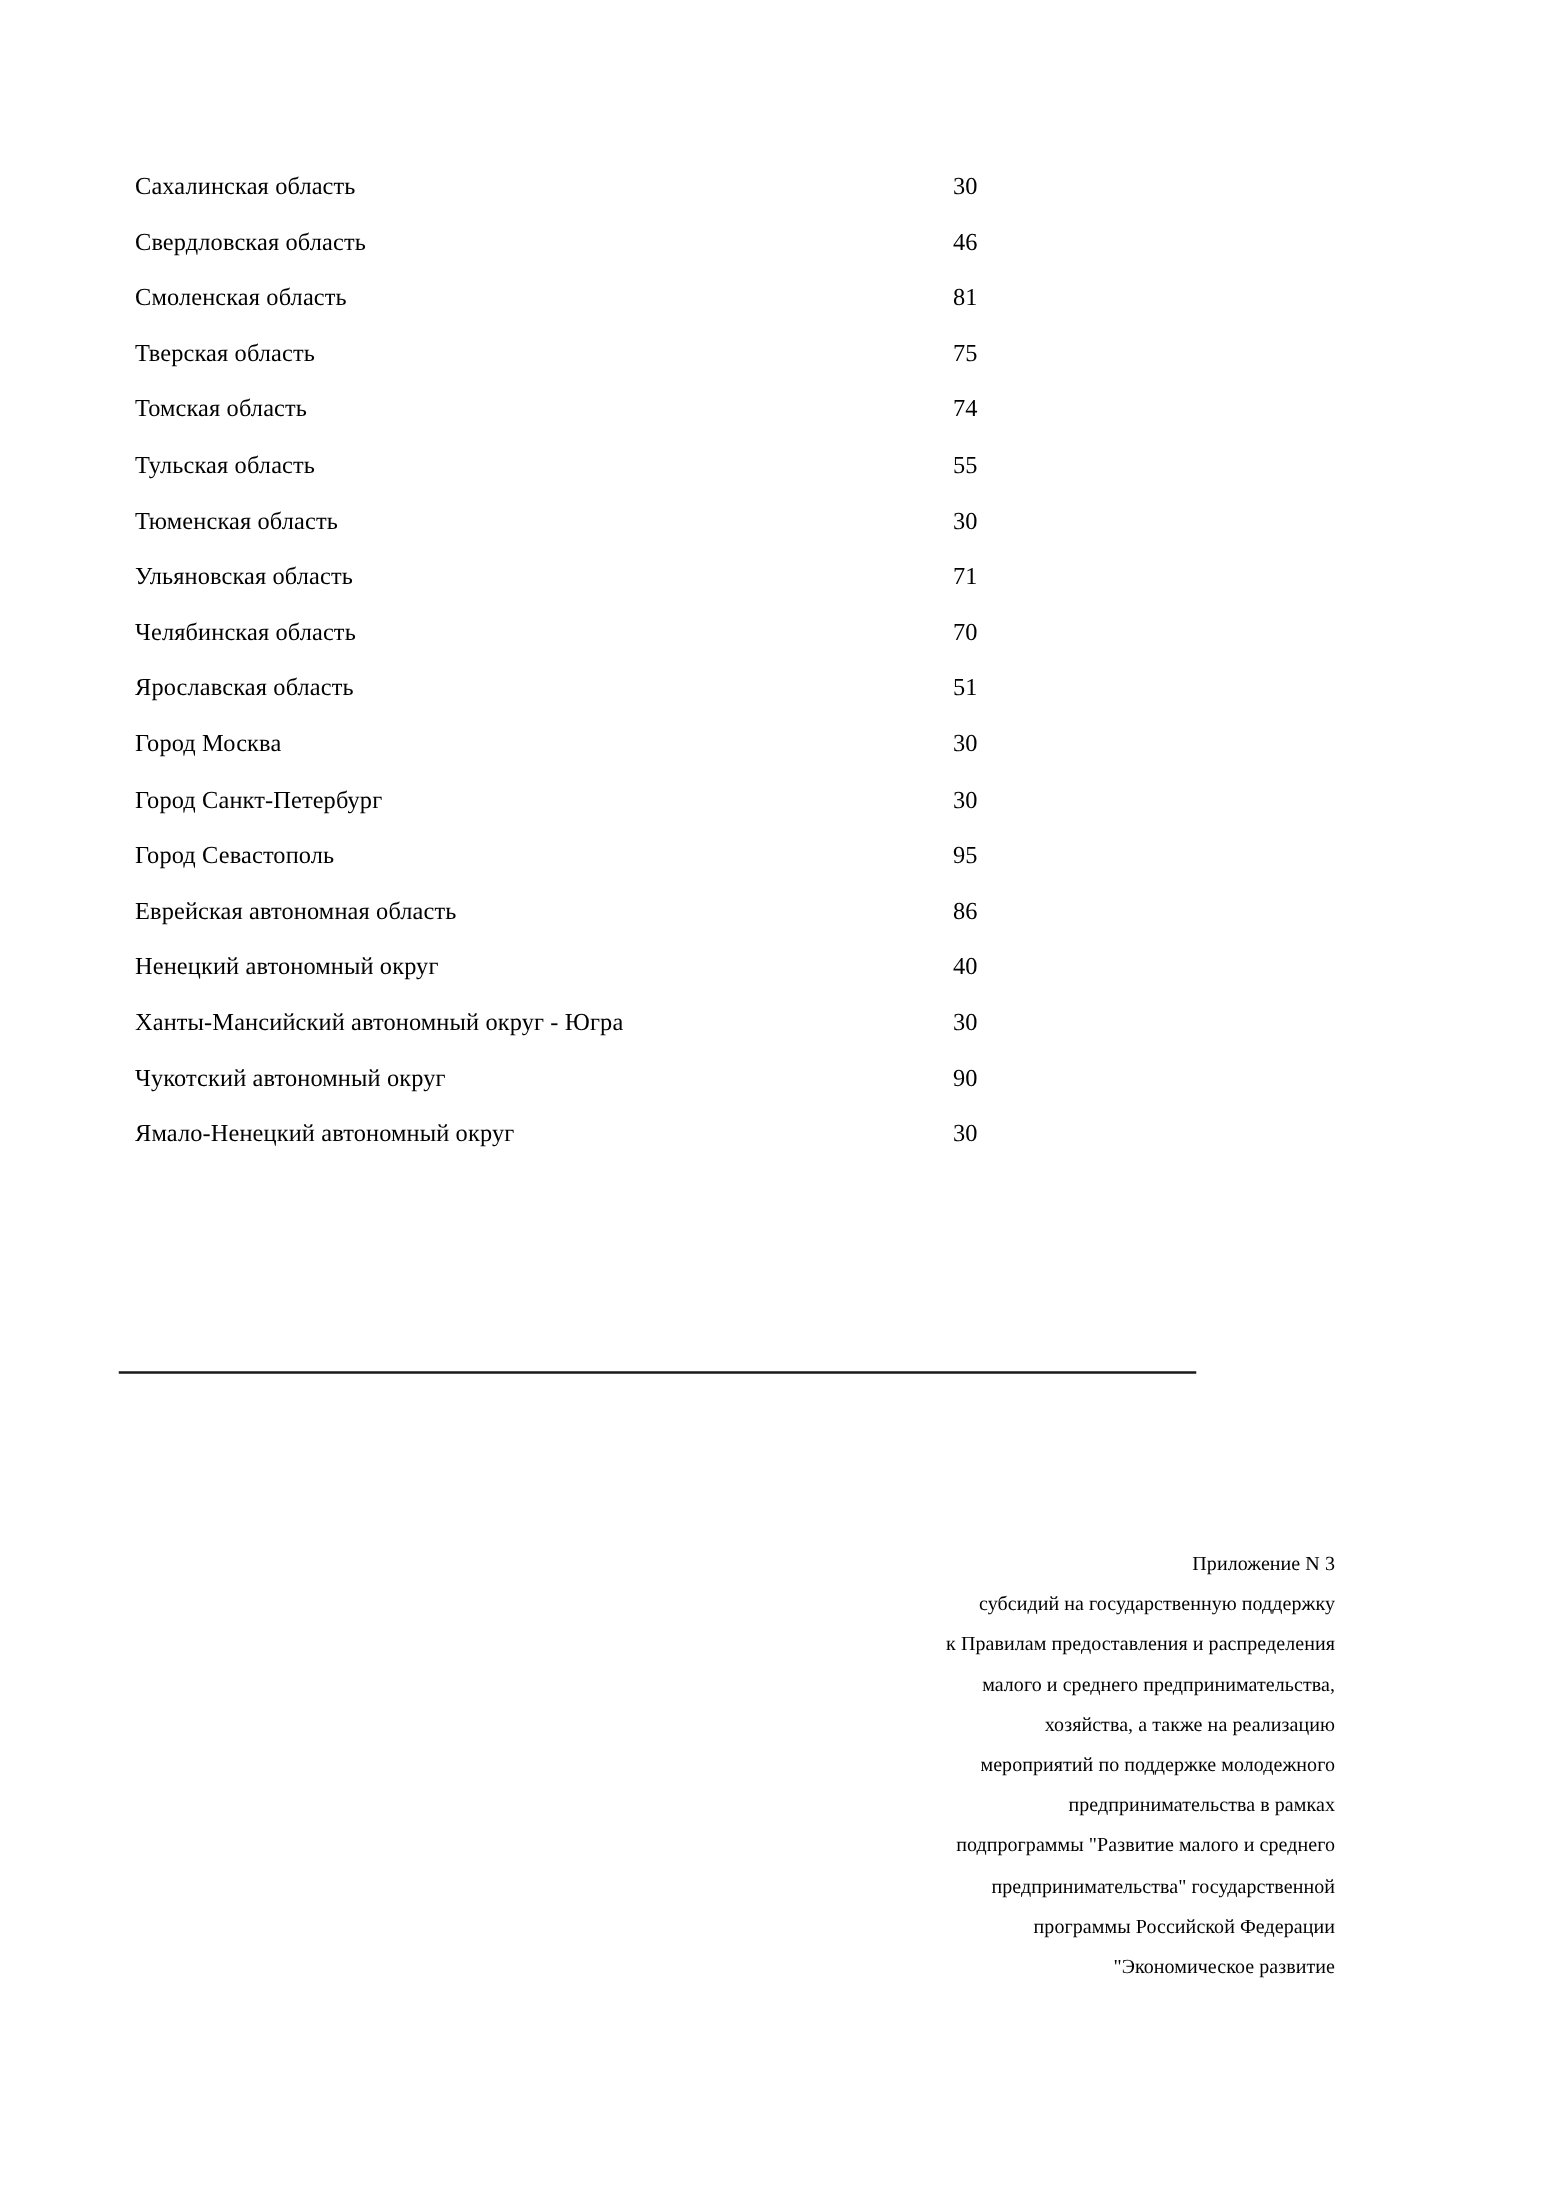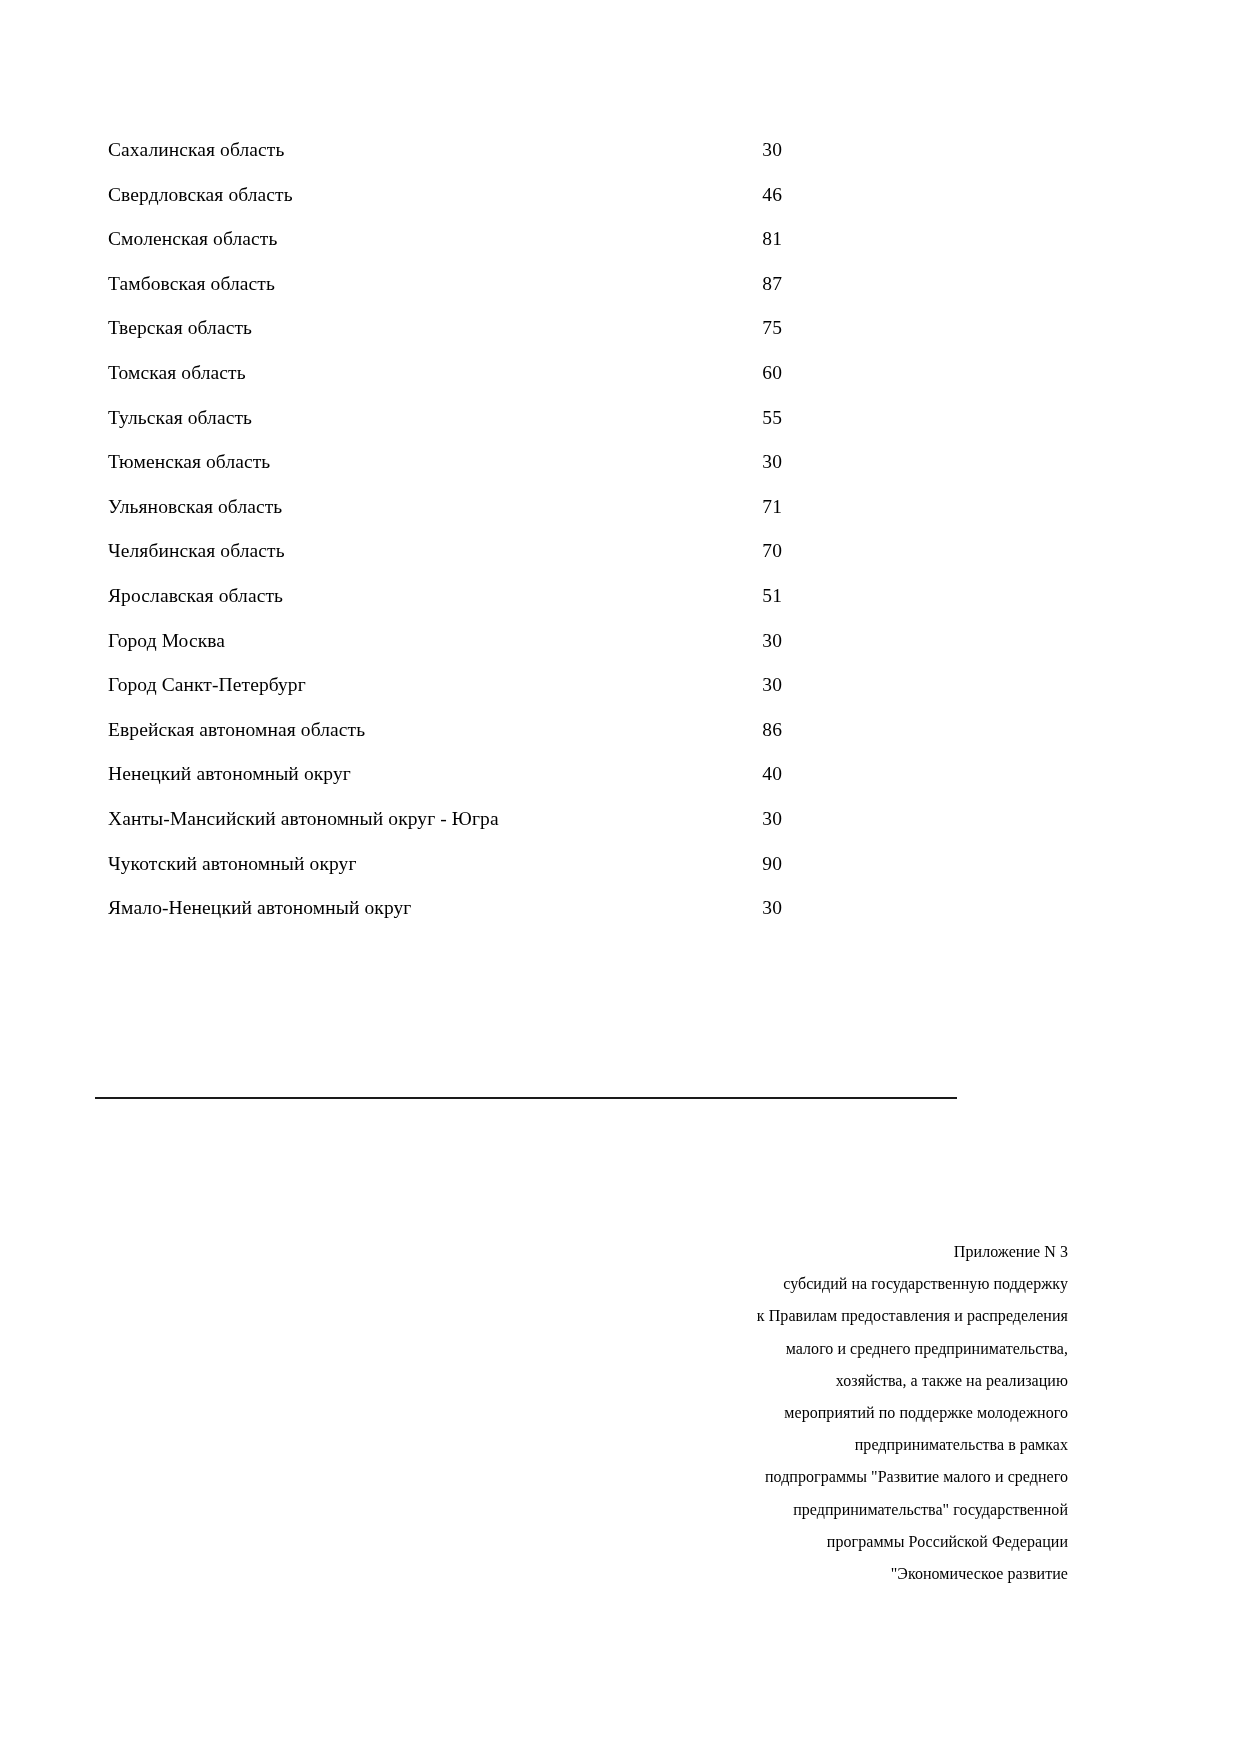--- a/index.html
+++ b/index.html
@@ -91,30 +91,26 @@
         </tr>
         <tr>
           <td class="region-name">Свердловская область</td>
           <td class="region-value">46</td>
         </tr>
         <tr>
           <td class="region-name">Смоленская область</td>
           <td class="region-value">81</td>
         </tr>
         <tr>
-          <td class="region-name">Тамбовская область</td>
-          <td class="region-value">87</td>
-        </tr>
-        <tr>
           <td class="region-name">Тверская область</td>
           <td class="region-value">75</td>
         </tr>
         <tr>
           <td class="region-name">Томская область</td>
-          <td class="region-value">60</td>
+          <td class="region-value">74</td>
         </tr>
         <tr>
           <td class="region-name">Тульская область</td>
           <td class="region-value">55</td>
         </tr>
         <tr>
           <td class="region-name">Тюменская область</td>
           <td class="region-value">30</td>
         </tr>
         <tr>
@@ -129,20 +125,24 @@
           <td class="region-name">Ярославская область</td>
           <td class="region-value">51</td>
         </tr>
         <tr>
           <td class="region-name">Город Москва</td>
           <td class="region-value">30</td>
         </tr>
         <tr>
           <td class="region-name">Город Санкт-Петербург</td>
           <td class="region-value">30</td>
+        </tr>
+        <tr>
+          <td class="region-name">Город Севастополь</td>
+          <td class="region-value">95</td>
         </tr>
         <tr>
           <td class="region-name">Еврейская автономная область</td>
           <td class="region-value">86</td>
         </tr>
         <tr>
           <td class="region-name">Ненецкий автономный округ</td>
           <td class="region-value">40</td>
         </tr>
         <tr>

